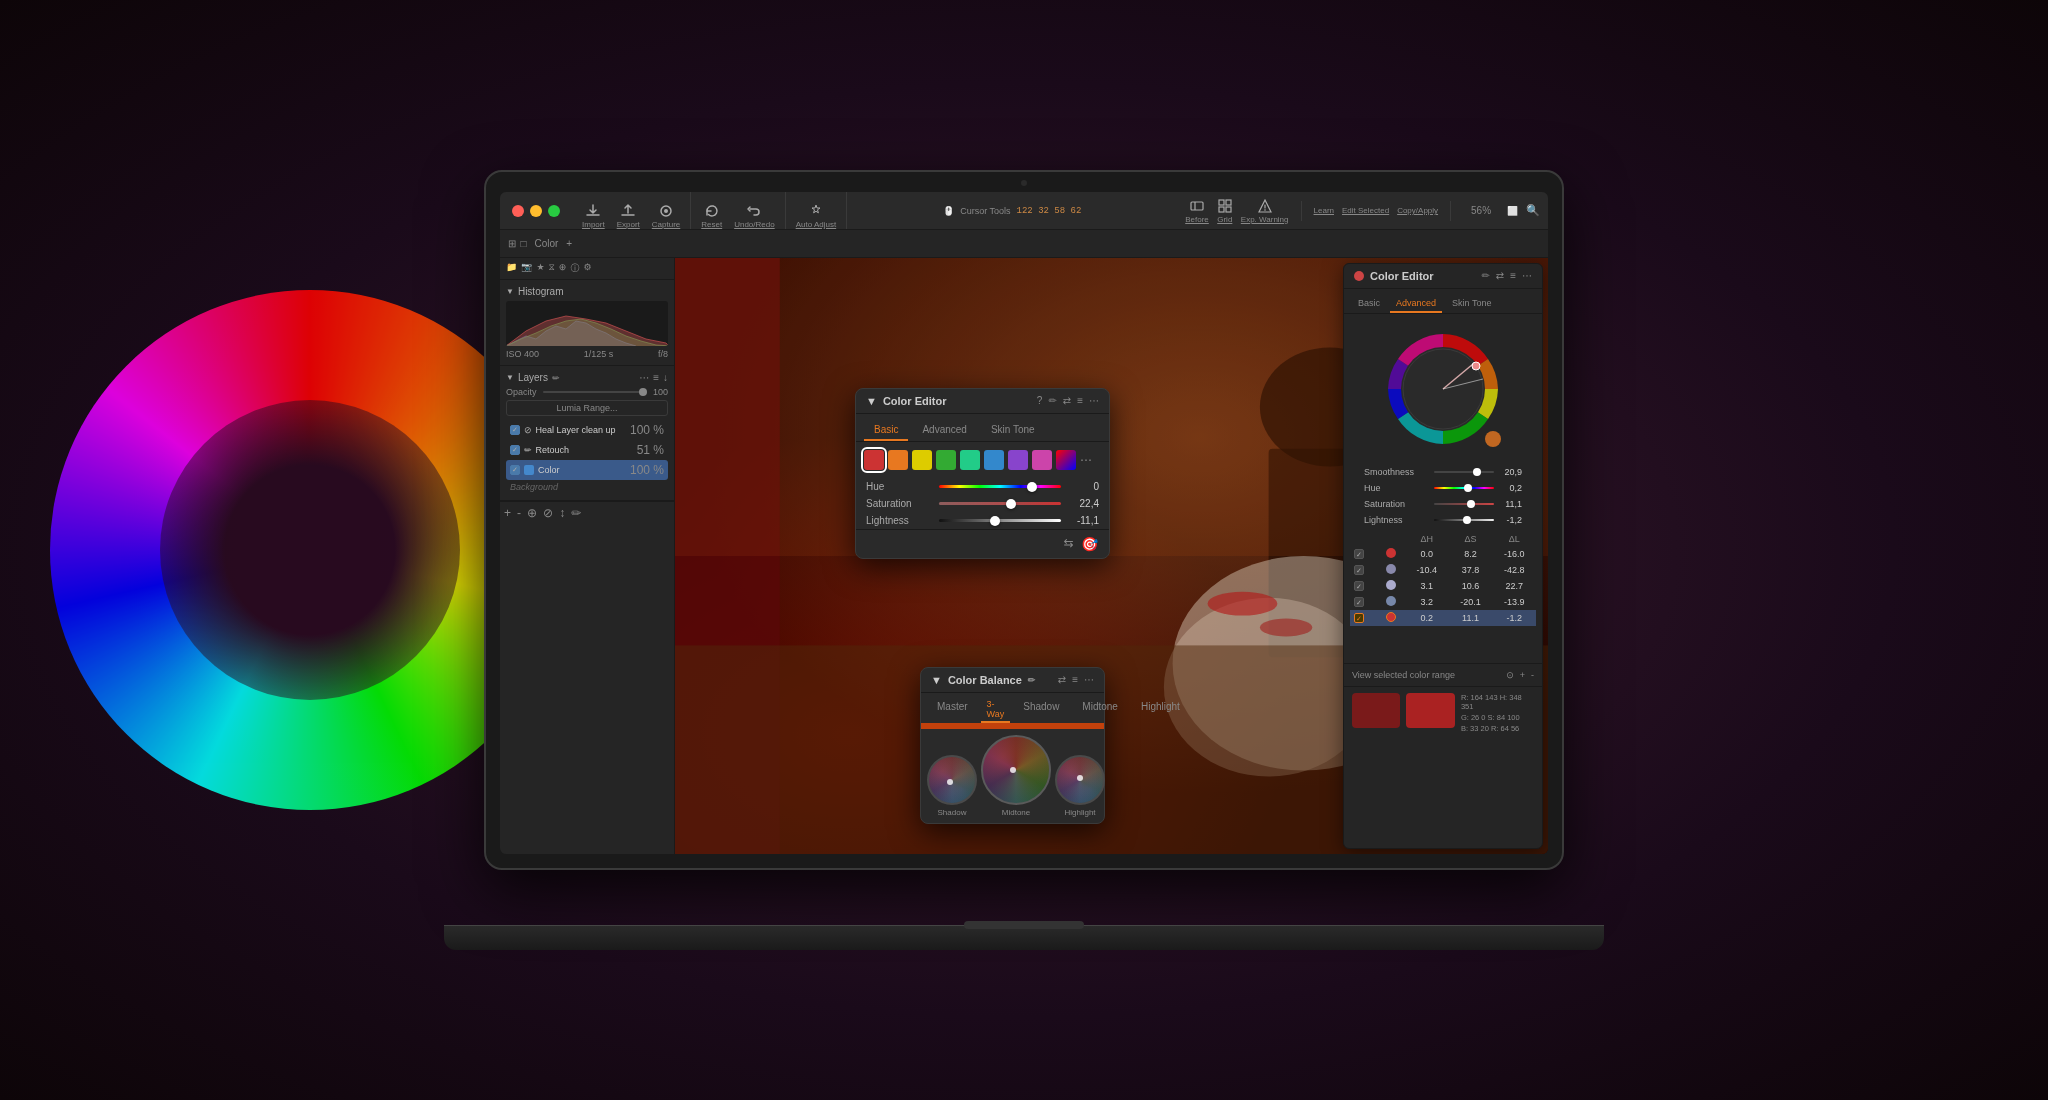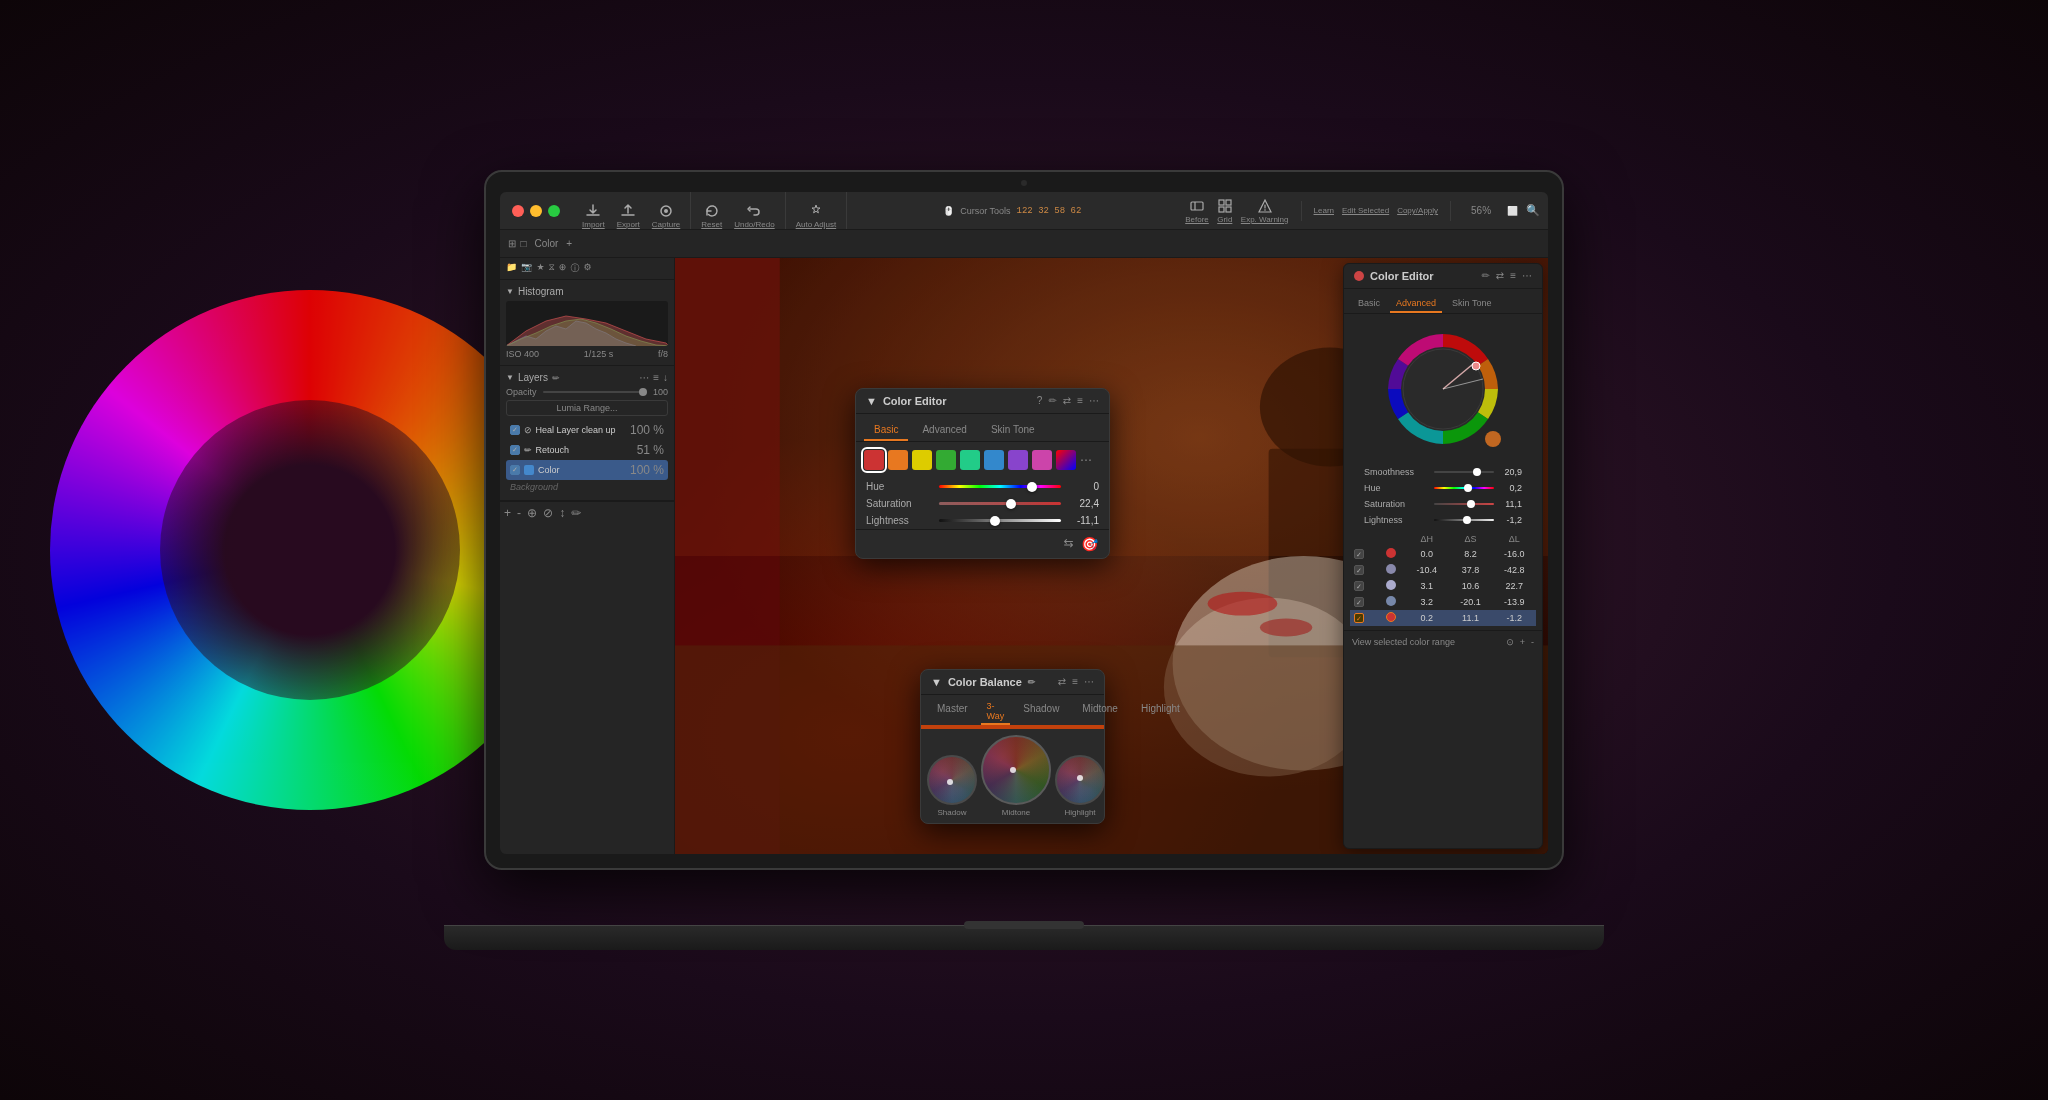--- a/index.html
+++ b/index.html
@@ -571,20 +571,21 @@
 
     
     .color-range-row {
       display: flex;
       align-items: center;
       padding: 6px 8px;
       font-size: 9px;
       color: #888;
       border-top: 1px solid #1a1a1a;
       gap: 6px;
+      margin-top: 33px;
     }
 
     
     .preview-swatches {
       display: flex;
       padding: 6px 8px;
       gap: 6px;
       border-top: 1px solid #1a1a1a;
     }
     .preview-swatch-large {
@@ -1055,21 +1056,21 @@
                   <span>Color Balance</span>
                   <span style="color:#888;font-size:9px;">✏</span>
                 </div>
                 <div class="panel-header-actions">
                   <span>⇄</span>
                   <span>≡</span>
                   <span>⋯</span>
                 </div>
               </div>
 
-              <div style="display:flex;padding:4px 6px 0;gap:3px;border-bottom:4px solid #c2410c;">
+              <div style="display:flex;padding:4px 6px 0;gap:3px;border-bottom:6px solid #c2410c;">
                 <div class="tab">Master</div>
                 <div class="tab active" style="color:#e87820;font-size:9px;padding:2px 6px;">3-Way</div>
                 <div class="tab">Shadow</div>
                 <div class="tab">Midtone</div>
                 <div class="tab">Highlight</div>
               </div>
 
               <div class="wheels-container">
 
                 <div class="wheel-item">
@@ -1238,20 +1239,29 @@
                 </table>
               </div>
 
               <div class="color-range-row">
                 <span>View selected color range</span>
                 <span style="margin-left:auto;">⊙</span>
                 <span>+</span>
                 <span>-</span>
               </div>
 
+              <div class="preview-swatches">
+                <div class="preview-swatch-large" style="background:#7a1a1a;"></div>
+                <div class="preview-swatch-large" style="background:#aa2222;"></div>
+                <div class="preview-info">
+                  <span style="font-size:7.5px;color:#888;">R: 164 143  H: 348  351</span>
+                  <span style="font-size:7.5px;color:#888;">G: 26   0  S: 84  100</span>
+                  <span style="font-size:7.5px;color:#888;">B: 33  20  R: 64   56</span>
+                </div>
+              </div>
             </div>
           </div>
         </div>
       </div>
     </div>
   </div>
 
   <div class="laptop-base">
     <div class="laptop-hinge"></div>
   </div>

